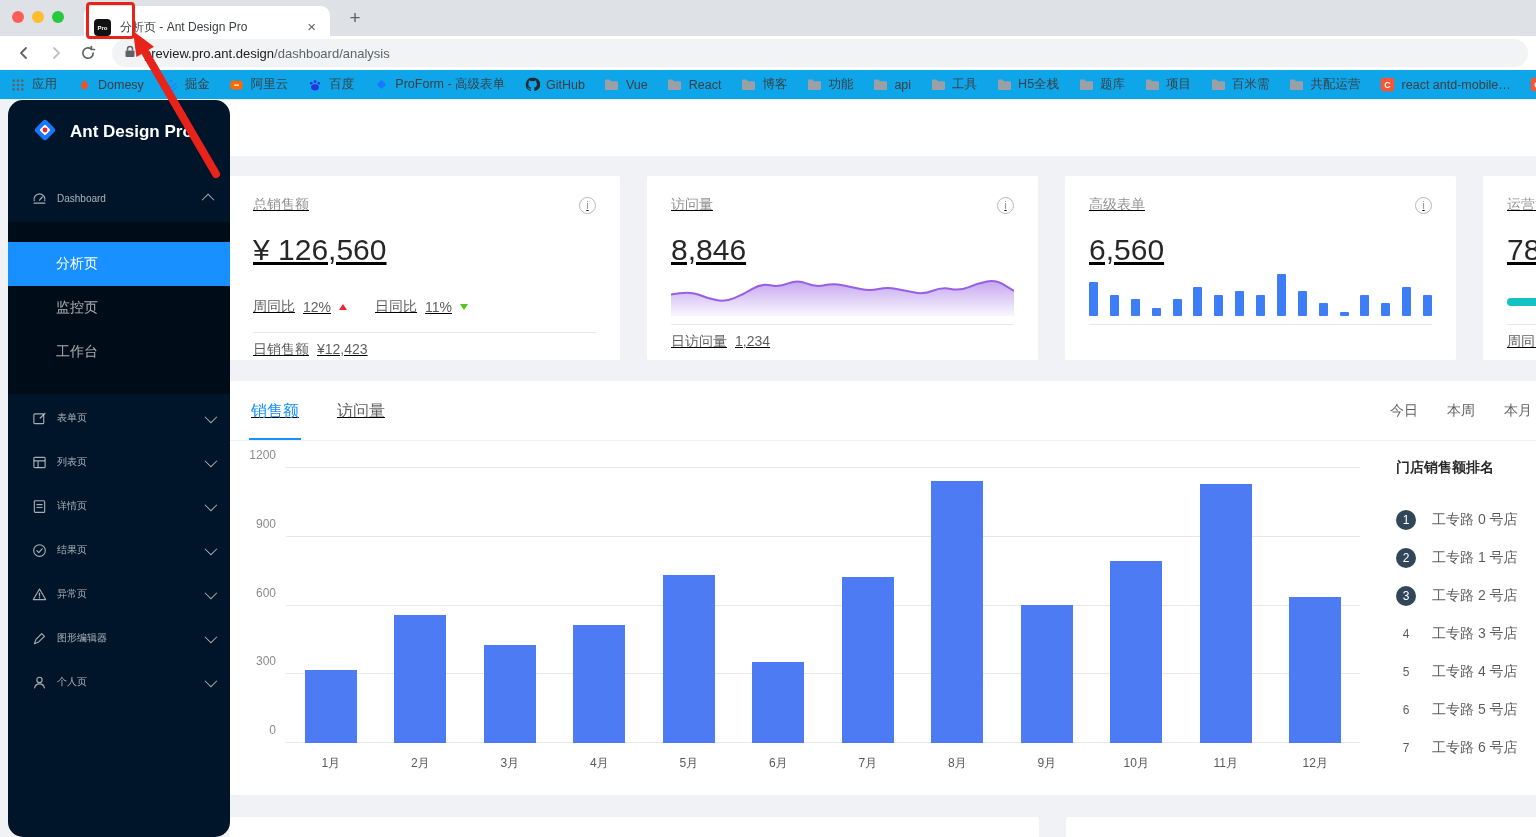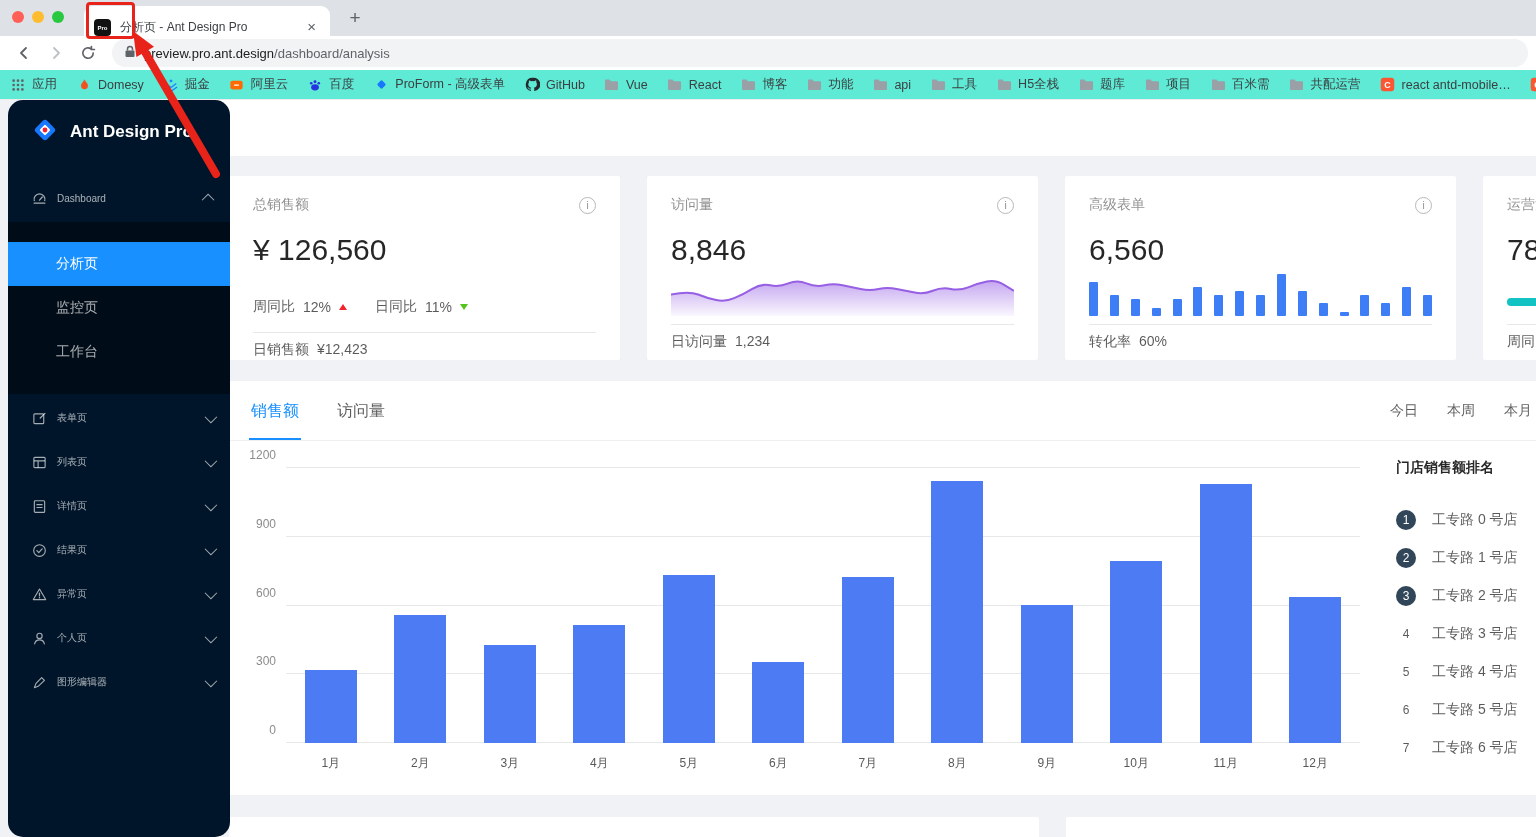--- a/index.html
+++ b/index.html
@@ -16,21 +16,21 @@
        display:flex;align-items:center;justify-content:center;flex:0 0 auto;}
   .tab-title{font-size:12px;color:#3c4043;margin-left:9px;flex:1;white-space:nowrap;overflow:hidden;}
   .tab-close{color:#5f6368;font-size:15px;line-height:1;padding:2px 4px;}
   .newtab{position:absolute;left:342px;top:5px;width:26px;height:26px;color:#5f6368;font-size:19px;
        display:flex;align-items:center;justify-content:center;}
   .navbar{position:absolute;top:36px;left:0;right:0;height:34px;background:#fff;display:flex;align-items:center;padding:0 8px;box-sizing:border-box;}
   .nav-ic{width:26px;height:26px;display:flex;align-items:center;justify-content:center;margin:0 3px;}
   .omnibox{flex:1;height:28px;background:#f1f3f4;border-radius:14px;margin-left:8px;display:flex;align-items:center;padding:0 12px;box-sizing:border-box;}
   .url{font-size:13px;color:#202124;margin-left:8px;white-space:nowrap;}
   .url .path{color:#5f6368;}
-  .bookmarks{position:absolute;top:70px;left:0;right:0;height:30px;background:#5eead4;border-bottom:1px solid #ececec;
+  .bookmarks{position:absolute;top:70px;left:0;right:0;height:30px;background:#0ea5e9;border-bottom:1px solid #ececec;
        display:flex;align-items:center;padding:0 10px;gap:19px;overflow:hidden;box-sizing:border-box;}
   .bm-item{display:flex;align-items:center;gap:6px;flex:0 0 auto;}
   .bm-label{font-size:12.5px;color:#3c4043;white-space:nowrap;}
   .bm-ic{width:16px;height:16px;display:flex;align-items:center;justify-content:center;}
   
   .app{position:absolute;top:100px;left:0;width:1536px;height:737px;background:#f0f2f5;}
   .sidebar{position:absolute;left:8px;top:0;width:222px;height:737px;background:#001529;z-index:5;border-radius:15px;}
   .logo-row{height:64px;display:flex;align-items:center;padding-left:22px;gap:10px;}
   .logo-title{color:#fff;font-size:17px;font-weight:bold;white-space:nowrap;}
   .menu{padding-top:10px;}
@@ -42,21 +42,21 @@
   .chev.down{transform:rotate(45deg) translateY(-2px);}
   .chev.up{transform:rotate(-135deg) translateY(-2px);}
   .submenu{background:#000c17;padding:20px 0;}
   .submenu-item{height:44px;display:flex;align-items:center;padding-left:48px;color:rgba(255,255,255,0.65);font-size:14px;}
   .submenu-item.selected{background:#1890ff;color:#fff;}
   
   .main{position:absolute;left:203px;top:0;width:1333px;height:737px;overflow:hidden;background:#f0f2f5;}
   .page-header{height:56px;background:#fff;}
   .content{padding:20px 0 0 26px;width:1700px;}
   .stat-row{display:flex;gap:27px;width:1646px;}
-  .card{background:#fff;border-radius:2px;box-sizing:border-box;}
+  .card{background:#fff;border-radius:2px;box-sizing:border-box;text-decoration:underline;}
   .stat-card{width:391px;height:184px;padding:20px 24px 8px;}
   .stat-head{display:flex;align-items:center;justify-content:space-between;font-size:14px;color:rgba(0,0,0,0.45);}
   .info-ic{width:15px;height:15px;border:1px solid #b8b8b8;border-radius:50%;color:#8c8c8c;font-size:10px;
        display:flex;align-items:center;justify-content:center;font-style:normal;}
   .stat-value{font-size:30px;color:rgba(0,0,0,0.85);margin-top:16px;height:40px;line-height:40px;white-space:nowrap;}
   .stat-mid{height:46px;position:relative;display:flex;align-items:flex-end;}
   .trends{gap:28px;padding-bottom:8px;}
   .trend{display:flex;align-items:center;font-size:14px;color:rgba(0,0,0,0.65);gap:8px;white-space:nowrap;}
   .caret{width:0;height:0;border-left:4px solid transparent;border-right:4px solid transparent;}
   .caret.up{border-bottom:6px solid #f5222d;}
@@ -392,34 +392,34 @@
               <path d="M8 6.6v3" stroke="currentColor" stroke-width="1.3" stroke-linecap="round"></path>
               <circle cx="8" cy="11.4" r="0.8" fill="currentColor"></circle>
             </svg>
           </span>
           <span class="mlabel">异常页</span>
           <i class="chev down"></i>
         </div>
         <div class="menu-item">
           <span class="menu-ic">
             <svg width="15" height="15" viewBox="0 0 16 16">
+              <path d="M2.5 13.5l1.8-4.6 6-6.2 3 3-6.2 6z" stroke="currentColor" stroke-width="1.2" fill="none" stroke-linejoin="round"></path>
+            </svg>
+          </span>
+          <span class="mlabel">图形编辑器</span>
+          <i class="chev down"></i>
+        </div>
+        <div class="menu-item">
+          <span class="menu-ic">
+            <svg width="15" height="15" viewBox="0 0 16 16">
               <circle cx="8" cy="5.2" r="2.8" stroke="currentColor" stroke-width="1.2" fill="none"></circle>
               <path d="M2.8 13.8a5.3 5.3 0 0 1 10.4 0" stroke="currentColor" stroke-width="1.2" fill="none" stroke-linecap="round"></path>
             </svg>
           </span>
           <span class="mlabel">个人页</span>
-          <i class="chev down"></i>
-        </div>
-        <div class="menu-item">
-          <span class="menu-ic">
-            <svg width="15" height="15" viewBox="0 0 16 16">
-              <path d="M2.5 13.5l1.8-4.6 6-6.2 3 3-6.2 6z" stroke="currentColor" stroke-width="1.2" fill="none" stroke-linejoin="round"></path>
-            </svg>
-          </span>
-          <span class="mlabel">图形编辑器</span>
           <i class="chev down"></i>
         </div>
       </div>
   </div>
 
   <div class="main">
     <div class="page-header"></div>
     <div class="content">
 
       <div class="stat-row">
@@ -495,24 +495,20 @@
                 <div class="mbar" style="height: 25.2px;"></div>
                 <div class="mbar" style="height: 12.6px;"></div>
                 <div class="mbar" style="height: 4.2px;"></div>
                 <div class="mbar" style="height: 21px;"></div>
                 <div class="mbar" style="height: 12.6px;"></div>
                 <div class="mbar" style="height: 29.4px;"></div>
                 <div class="mbar" style="height: 21px;"></div>
               </div>
             </div>
           <div class="divider"></div>
-          <div class="stat-footer">
-              <span>转化率</span>
-              <span>60%</span>
-            </div>
         </div>
 
         <div class="card stat-card">
           <div class="stat-head">
               <span>运营活动效果</span>
             </div>
           <div class="stat-value">78%</div>
           <div class="stat-mid">
               <div class="progress">
                 <div class="progress-fill" id="op-progress" style="width: 78%;"></div>

